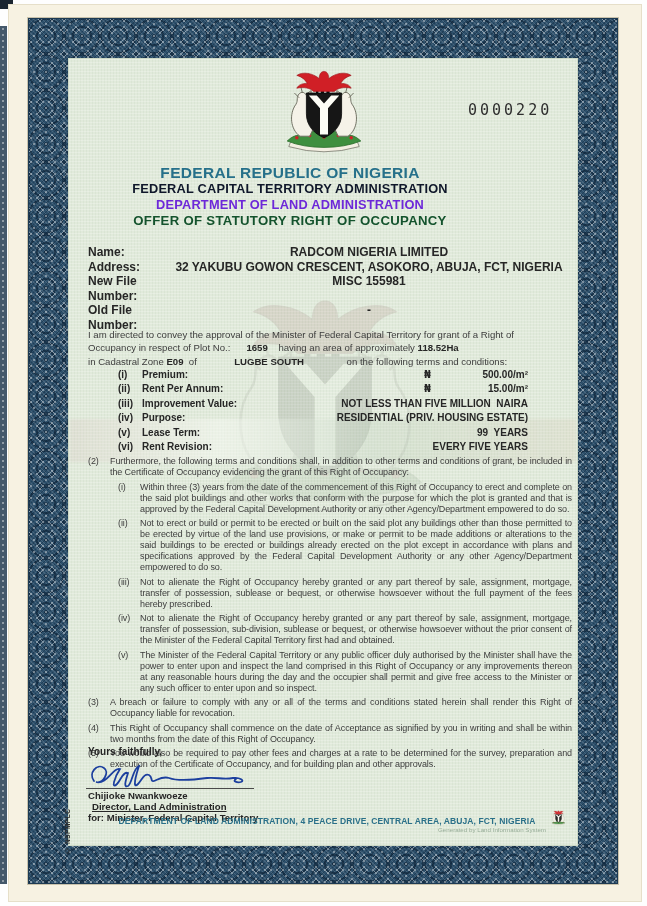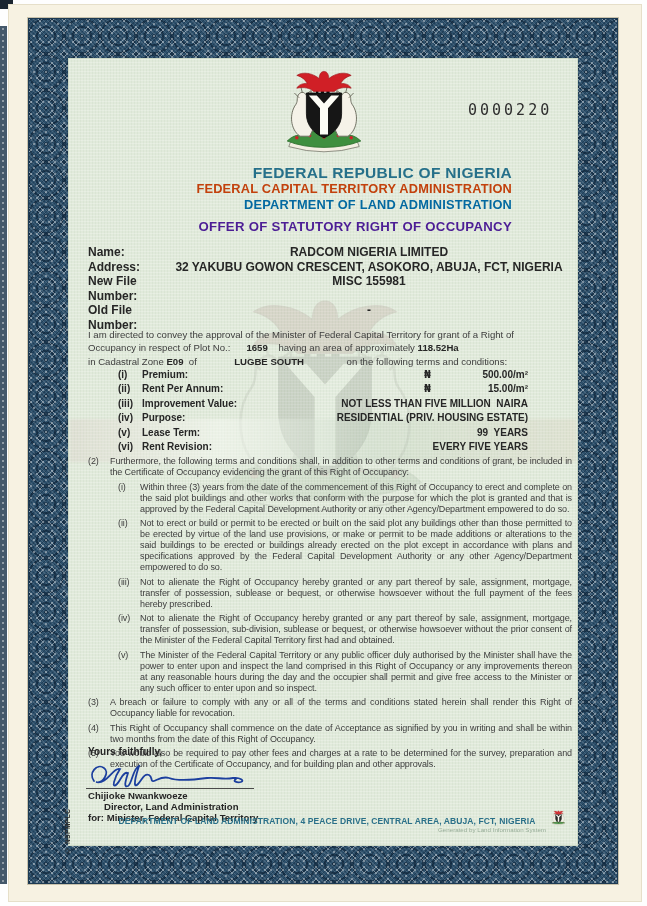--- a/index.html
+++ b/index.html
@@ -30,25 +30,25 @@
         box-shadow:inset 0 0 0 1px #cdd9c6;}
   .wm-band{position:absolute;left:70px;top:419px;width:506px;height:43px;
         background:linear-gradient(90deg, rgba(214,186,184,.20), rgba(246,249,242,.55) 30%, rgba(184,204,182,.25) 60%, rgba(216,196,176,.20));
         filter:blur(1px);}
   .wm-arms{position:absolute;left:200px;top:295px;width:250px;height:229px;opacity:.10;filter:grayscale(55%);}
 
   .serial{position:absolute;left:468px;top:101px;font-family:"DejaVu Sans Mono", monospace;
         font-size:15px;color:#2e2e2e;letter-spacing:3px;}
   .arms-main{position:absolute;left:276px;top:68px;width:96px;height:90px;}
 
-  .headings{position:absolute;left:68px;top:164px;width:444px;text-align:right;}
+  .headings{position:absolute;left:68px;top:164px;width:444px;text-align:center;}
   .h1{font-size:15.5px;font-weight:bold;color:#26708a;letter-spacing:.3px;line-height:17px;}
-  .h2{font-size:12.8px;font-weight:bold;color:#c2410c;letter-spacing:.2px;line-height:16px;}
-  .h3{font-size:12.8px;font-weight:bold;color:#0369a1;letter-spacing:.2px;line-height:16px;}
-  .h4{font-size:13.2px;font-weight:bold;color:#4c1d95;letter-spacing:.3px;margin-top:6px;}
+  .h2{font-size:12.8px;font-weight:bold;color:#0f172a;letter-spacing:.2px;line-height:16px;}
+  .h3{font-size:12.8px;font-weight:bold;color:#6d28d9;letter-spacing:.2px;line-height:16px;}
+  .h4{font-size:13.2px;font-weight:bold;color:#14532d;letter-spacing:.3px;}
 
   .details{position:absolute;left:88px;top:245px;width:480px;font-size:12px;font-weight:bold;color:#262626;}
   .detail-row{display:flex;line-height:14.6px;}
   .dlabel{width:82px;flex:0 0 82px;}
   .dvalue{flex:1;text-align:center;}
 
   .intro{position:absolute;left:88px;top:328px;width:478px;font-size:9.6px;color:#3d3d3d;line-height:13.4px;}
   .intro .b{font-weight:bold;color:#262626;}
 
   .terms{position:absolute;left:118px;top:368px;width:410px;font-size:10px;font-weight:bold;color:#262626;}
@@ -63,21 +63,21 @@
   .para{display:flex;margin-bottom:3.5px;}
   .para.indent{margin-left:30px;}
   .pnum{width:22px;flex:0 0 22px;}
   .ptext{flex:1;text-align:justify;}
 
   .closing{position:absolute;left:88px;top:746px;width:300px;height:84px;font-size:9.6px;color:#262626;}
   .salutation{font-size:10px;font-weight:bold;}
   .sig-svg{position:absolute;left:-8px;top:9px;width:200px;height:38px;}
   .sig-line{position:absolute;left:-2px;top:42px;width:168px;height:1px;background:#4a4a4a;}
   .signer-name{position:absolute;left:0;top:44px;font-weight:bold;}
-  .signer-title{position:absolute;left:16px;top:55px;font-weight:bold;}
+  .signer-title{position:absolute;left:4px;top:55px;font-weight:bold;text-decoration:underline;}
   .signer-for{position:absolute;left:0;top:66px;font-weight:bold;}
 
   .footer-address{position:absolute;left:88px;top:816px;width:478px;text-align:center;
         font-size:8.5px;font-weight:bold;color:#2a7089;letter-spacing:.1px;}
   .generated{position:absolute;left:300px;top:826px;width:246px;text-align:right;
         font-size:6.2px;color:#8aa28c;opacity:.85;}
   .footer-arms{position:absolute;left:550px;top:810px;width:17px;height:16px;opacity:.9;}
   .copyright{position:absolute;left:64px;top:788px;height:66px;font-size:6.4px;color:#2e2e2e;
         writing-mode:vertical-rl;transform:rotate(180deg);letter-spacing:.6px;font-weight:bold;}
 </style>

